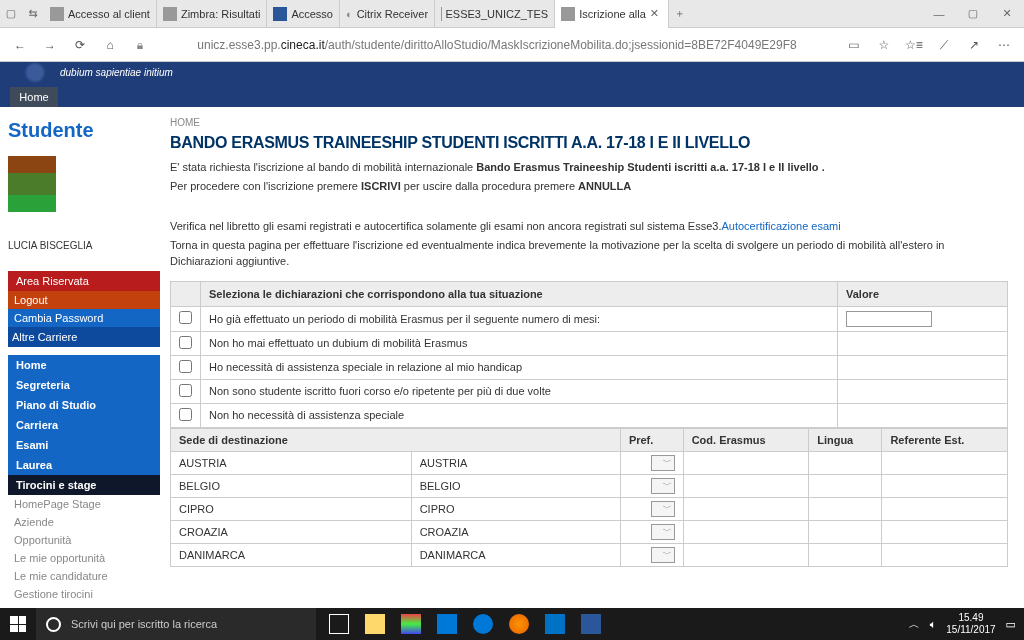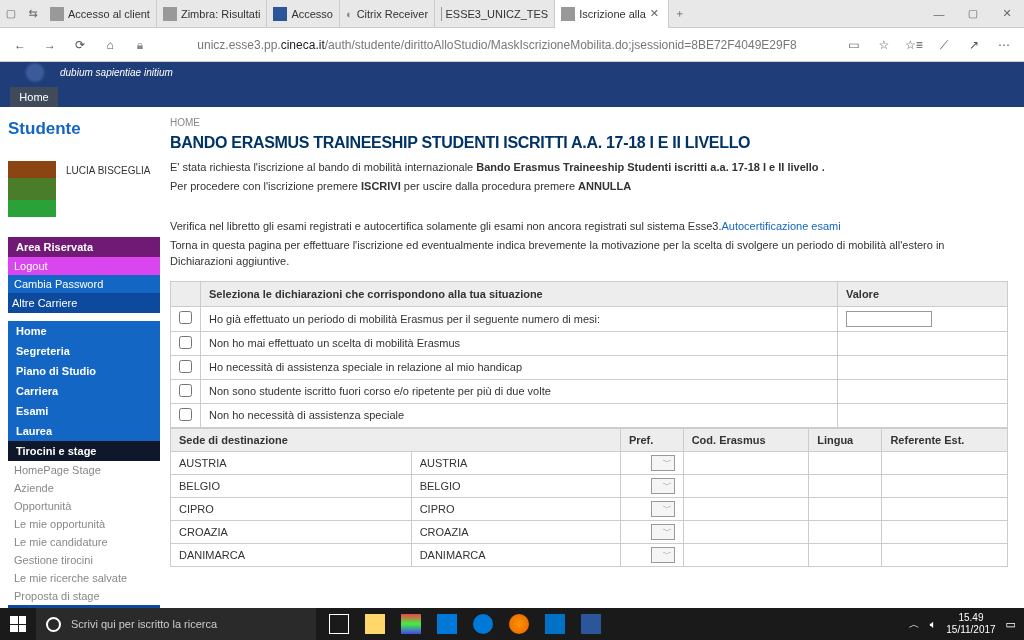--- a/index.html
+++ b/index.html
@@ -24,27 +24,27 @@
 
 
 .app-header { background: #1f3d78; color: #fff; height: 21px; display: flex; align-items: center; padding-left: 20px; font-size: 10px; font-style: italic; gap: 10px; }
 .app-header .logo { width: 30px; height: 21px; background: radial-gradient(circle, #3a5a9a 40%, #1f3d78 60%); border-radius: 50%; }
 
 .home-bar { background: #1f3d78; padding: 4px 10px 0; }
 .home-bar .home-tab { background: #3f4b5a; color: #fff; width: 48px; height: 20px; font-size: 11px; display: flex; align-items: center; justify-content: center; }
 
 .content { display: flex; height: 495px; }
 .sidebar { width: 160px; background: #fff; padding: 12px 0 0 8px; font-size: 12px; }
-.sidebar h2 { color: #1366c4; font-size: 17px; font-weight: 600; margin-bottom: 22px; }
-.sidebar .user { display: flex; align-items: flex-start; gap: 10px; margin-bottom: 20px; }
+.sidebar h2 { color: #1366c4; font-size: 20px; font-weight: 600; margin-bottom: 14px; }
+.sidebar .user { display: flex; align-items: flex-start; gap: 24px; margin-bottom: 20px; flex-direction: column; }
 .sidebar .avatar { width: 48px; height: 56px; background: linear-gradient(180deg, #8B4513 0%, #8B4513 30%, #4a7c2a 30%, #4a7c2a 70%, #2aa139 70%); }
 .sidebar .username { font-size: 10px; color: #333; padding-top: 4px; }
 .sidebar .menu { list-style: none; }
 .sidebar .menu li { padding: 3px 0 3px 6px; font-size: 11px; }
-.sidebar .menu li.header { background: #701a75; color: #fff; font-weight: bold; padding: 4px 8px; }
+.sidebar .menu li.header { background: #b91c1c; color: #fff; font-weight: normal; padding: 4px 8px; }
 .sidebar .menu li.dark { background: #0d4a9e; color: #fff; padding: 4px 4px; }
 .sidebar .menu li.section { background: #1366c4; color: #fff; font-weight: bold; padding: 4px 8px; }
 .sidebar .menu li.link { color: #888; }
 
 .main { flex: 1; padding: 10px 16px 0 10px; font-size: 11px; color: #333; overflow: hidden; }
 .main .breadcrumb { color: #888; font-size: 10px; margin-bottom: 6px; }
 .main h1 { color: #003366; font-size: 16px; font-weight: bold; margin-bottom: 8px; letter-spacing: -0.3px; }
 .main p { margin-bottom: 4px; line-height: 1.4; font-size: 11px; }
 .main .bold { font-weight: bold; }
 .main a { color: #1366c4; text-decoration: none; }
@@ -142,21 +142,21 @@
 
 <div class="content">
   <div class="sidebar">
     <h2>Studente</h2>
     <div class="user">
       <div class="avatar"></div>
       <div class="username">LUCIA BISCEGLIA</div>
     </div>
     <ul class="menu">
       <li class="header">Area Riservata</li>
-      <li style="background:#d946ef;color:#fff">Logout</li>
+      <li style="background:#c2410c;color:#fff">Logout</li>
       <li style="background:#1366c4;color:#fff">Cambia Password</li>
       <li class="dark">Altre Carriere</li>
       <li style="height:8px"></li>
       <li class="section">Home</li>
       <li class="section">Segreteria</li>
       <li class="section">Piano di Studio</li>
       <li class="section">Carriera</li>
       <li class="section">Esami</li>
       <li class="section">Laurea</li>
       <li class="section" style="background:#0f172a">Tirocini e stage</li>
@@ -193,21 +193,21 @@
         <th>Seleziona le dichiarazioni che corrispondono alla tua situazione</th>
         <th class="val">Valore</th>
       </tr>
       <tr>
             <td class="chk"><input type="checkbox" style=""></td>
             <td>Ho già effettuato un periodo di mobilità Erasmus per il seguente numero di mesi:</td>
             <td class="val"><input type="text" style=""></td>
           </tr>
       <tr>
             <td class="chk"><input type="checkbox" style=""></td>
-            <td>Non ho mai effettuato un scelta di mobilità Erasmus</td>
+            <td>Non ho mai effettuato un dubium di mobilità Erasmus</td>
             <td class="val"></td>
           </tr>
       <tr>
             <td class="chk"><input type="checkbox" style=""></td>
             <td>Ho necessità di assistenza speciale in relazione al mio handicap</td>
             <td class="val"></td>
           </tr>
       <tr>
             <td class="chk"><input type="checkbox" style=""></td>
             <td>Non sono studente iscritto fuori corso e/o ripetente per più di due volte</td>

